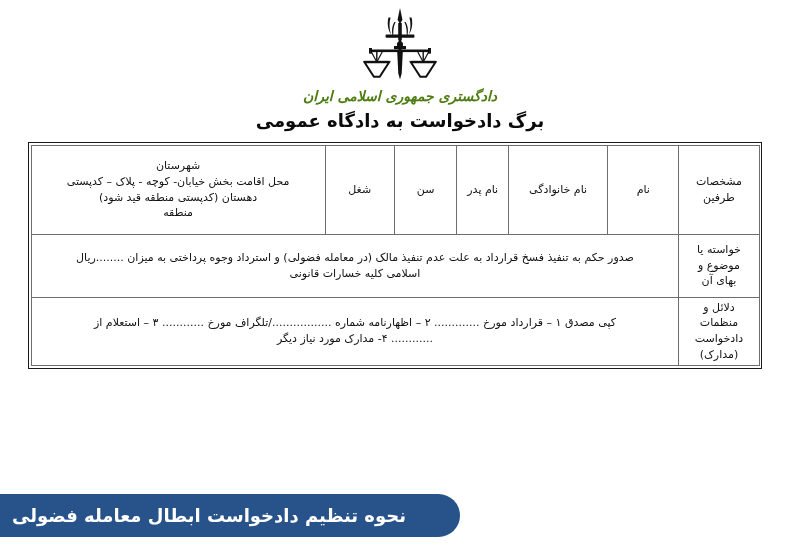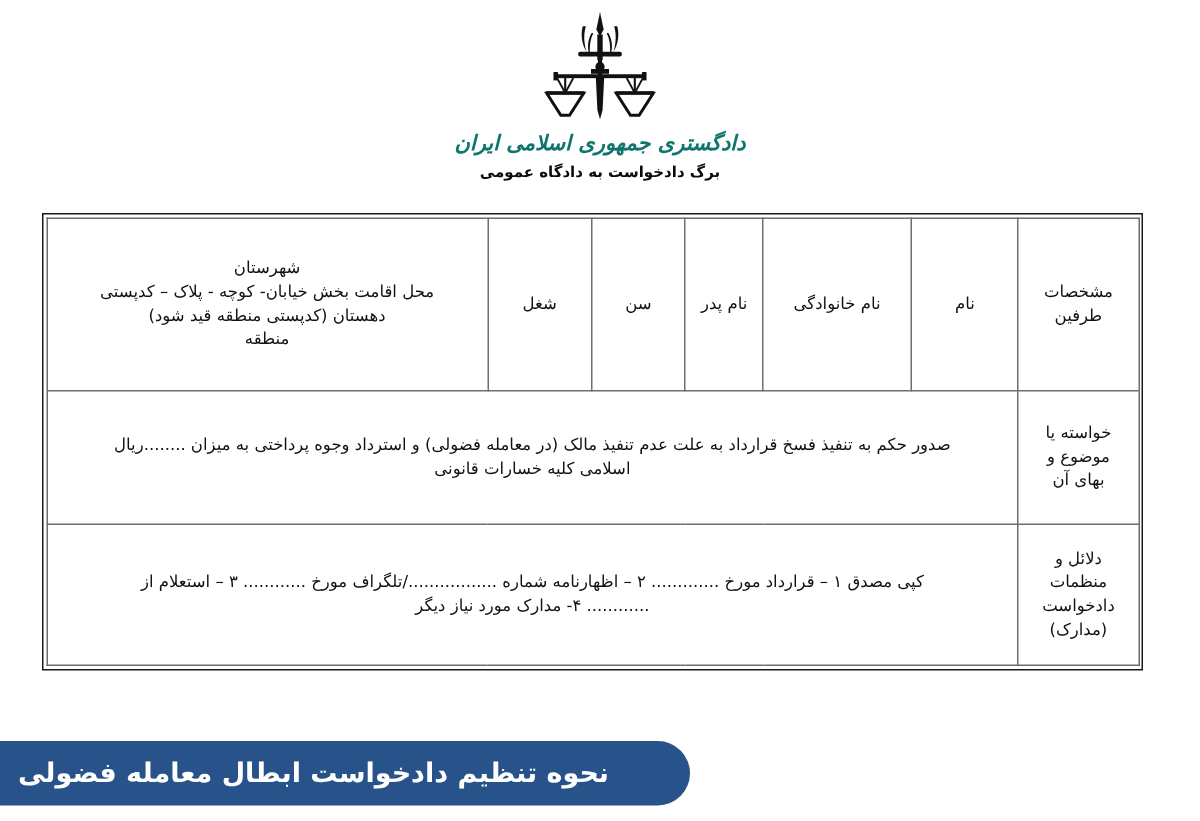--- a/index.html
+++ b/index.html
@@ -37,32 +37,32 @@
   .org-line {
     position: absolute;
     left: 0;
     top: 88px;
     width: 800px;
     text-align: center;
     font-family: "DejaVu Sans", sans-serif;
     font-size: 14px;
     font-style: italic;
     font-weight: 600;
-    color: #0f766e;
+    color: #4d7c0f;
     direction: rtl;
     letter-spacing: -0.3px;
   }
   .form-title {
     position: absolute;
     left: 0;
     top: 110px;
     width: 800px;
     text-align: center;
     font-family: "DejaVu Sans", sans-serif;
-    font-size: 10px;
+    font-size: 18px;
     font-weight: 700;
     color: #0a0a0a;
     direction: rtl;
   }
 
   
   .form-table-outer {
     position: absolute;
     left: 28px;
     top: 142px;
@@ -75,21 +75,21 @@
   table.form-table {
     width: 100%;
     border-collapse: collapse;
     direction: rtl;
     table-layout: fixed;
     background: #fff;
   }
   table.form-table td {
     border: 1px solid #6e6e6e;
     vertical-align: middle;
-    padding: 15px 4px;
+    padding: 2px 4px;
     font-family: "DejaVu Sans", sans-serif;
     font-size: 11px;
     color: #111;
     text-align: center;
     line-height: 1.45;
   }
   td.hdr {
     height: 84px;
     vertical-align: middle;
   }

